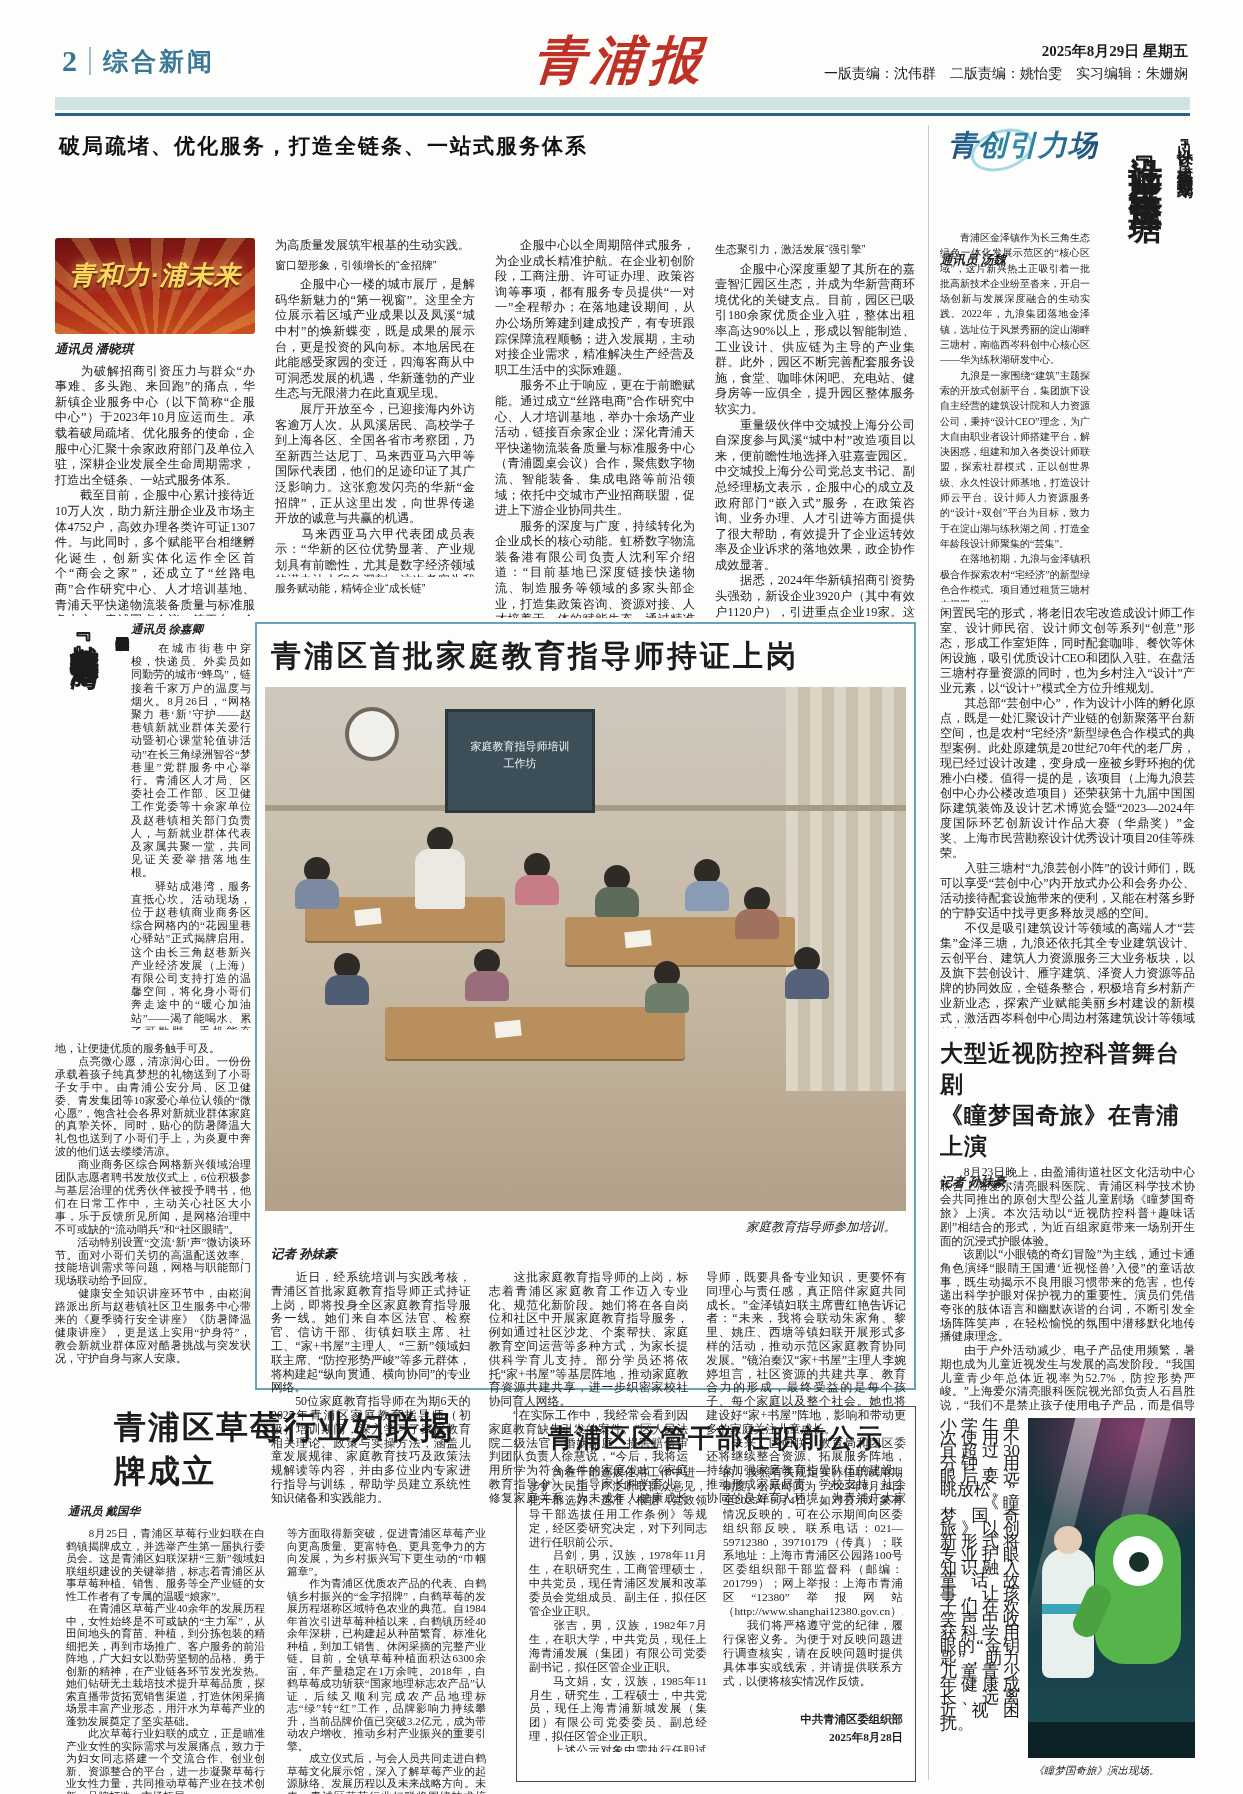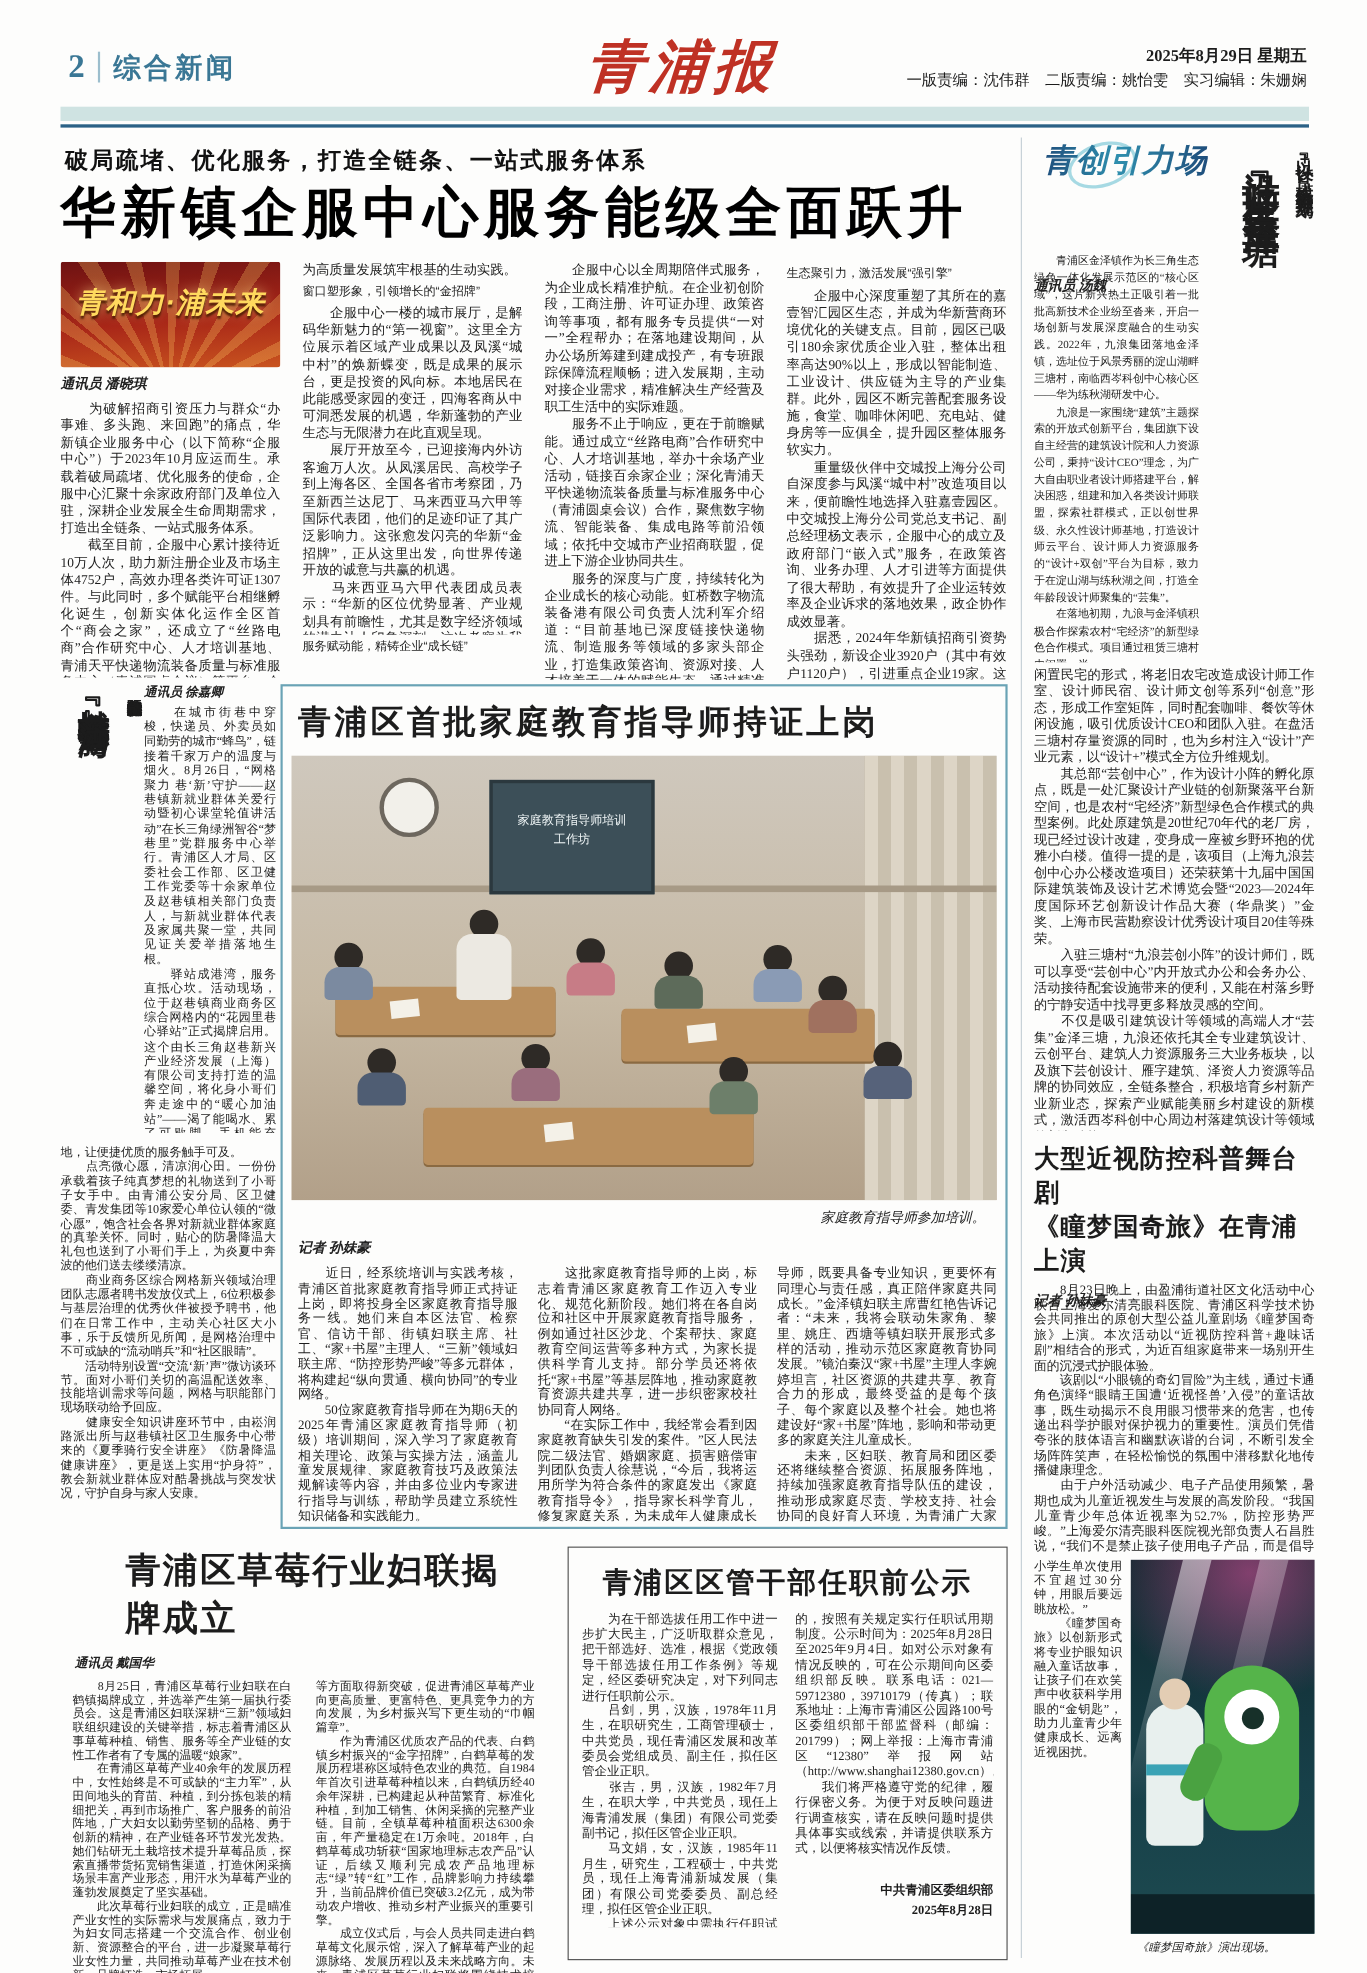--- a/index.html
+++ b/index.html
@@ -55,21 +55,21 @@
   .bird-row{left:0;top:0;width:196px;height:414px;display:flex;}
   .b-title{height:412px;font-size:29px;font-weight:900;letter-spacing:1px;font-family:"Liberation Sans",sans-serif;width:50px;}
   .b-sub{height:400px;font-size:13.5px;font-weight:700;width:26px;margin-top:4px;}
   .b-main{flex:1;}
   .b-main .byline{display:block;margin-bottom:5px;font-size:11.5px;}
   .b-text1{font-size:11px;line-height:13.2px;height:388px;}
   .b-text2{left:0;top:420px;width:196px;height:348px;font-size:11px;line-height:12.9px;}
   
   .fbox{left:255px;top:622px;width:661px;height:768px;border:2px solid #6aa3b5;box-sizing:border-box;padding:10px 8px;}
   .f-head{font-size:30px;font-weight:900;letter-spacing:3px;font-family:"Liberation Sans",sans-serif;margin:2px 0 10px 6px;}
-  .photo{position:relative;width:641px;height:404px;overflow:hidden;background:linear-gradient(#cfc8bd,#c6b9a4 55%,#b2a089);}
+  .photo{position:relative;width:641px;height:524px;overflow:hidden;background:linear-gradient(#cfc8bd,#c6b9a4 55%,#b2a089);}
   .curtain{position:absolute;right:0;top:0;width:120px;height:404px;
            background:repeating-linear-gradient(90deg,#ddd5c6 0 12px,#c9c0ae 12px 24px);}
   .wallstrip{position:absolute;left:0;top:118px;width:641px;height:6px;background:#a79a86;}
   .clock{position:absolute;left:80px;top:20px;width:46px;height:46px;border-radius:50%;background:#f2f0ea;border:4px solid #6d675e;}
   .board{position:absolute;left:180px;top:22px;width:150px;height:104px;background:#3c4f58;border:3px solid #2b383e;
          color:#eef4f5;font-size:11px;line-height:1.5;text-align:center;padding-top:26px;box-sizing:border-box;
          font-family:"Liberation Sans",sans-serif;white-space:pre-line;}
   .tableA{position:absolute;background:#b98f5e;border-radius:4px;box-shadow:0 2px 0 #8a6a42;}
   .paper{position:absolute;background:#f4f1e8;width:26px;height:16px;transform:rotate(-6deg);}
   .person{position:absolute;}
@@ -90,21 +90,21 @@
   .notice-head{text-align:center;font-size:26px;font-weight:900;letter-spacing:2px;font-family:"Liberation Sans",sans-serif;margin:4px 0 10px;}
   .notice-cols{display:flex;gap:16px;height:286px;}
   .notice-col{width:180px;font-size:11.4px;line-height:13.9px;height:286px;}
   .sig{text-align:right;font-weight:700;margin-top:10px;line-height:1.6;}
   
   .drama{left:940px;top:1038px;width:255px;height:752px;}
   .drama-h{font-size:23px;font-weight:900;letter-spacing:1px;font-family:"Liberation Sans",sans-serif;line-height:1.35;}
   .drama .byline{display:block;margin:12px 0 8px;}
   .drama-body{left:0;top:128px;width:255px;height:246px;font-size:11.6px;line-height:13.7px;}
   .drama-bottom{left:0;top:380px;width:255px;height:372px;display:flex;gap:8px;}
-  .drama-side{width:80px;font-size:11px;line-height:13px;height:360px;}
+  .drama-side{width:80px;font-size:17px;line-height:13px;height:360px;}
   .stage-wrap{width:137px;}
   .stage{position:relative;width:167px;height:340px;overflow:hidden;background:linear-gradient(#10282e,#174049 60%,#1d4a50);}
   .glow{position:absolute;left:-30px;top:-20px;width:230px;height:160px;background:radial-gradient(ellipse at 60% 20%,rgba(222,82,160,.55),rgba(0,0,0,0) 65%);}
   .beam{position:absolute;width:26px;height:220px;background:linear-gradient(rgba(255,255,255,.5),rgba(255,255,255,0));transform:skewX(-14deg);}
   .mascot{position:absolute;right:14px;top:96px;width:86px;height:150px;border-radius:44px 44px 30px 30px;background:#55b44a;}
   .mascot .eye{position:absolute;left:18px;top:22px;width:50px;height:50px;border-radius:50%;background:#fff;}
   .mascot .pup{position:absolute;left:34px;top:38px;width:20px;height:20px;border-radius:50%;background:#173029;}
   .mascot .arm{position:absolute;left:-16px;top:70px;width:26px;height:54px;border-radius:12px;background:#4aa241;transform:rotate(24deg);}
   .figure{position:absolute;left:14px;top:130px;width:52px;height:130px;border-radius:24px 24px 8px 8px;background:#e8f0ee;}
   .figure .fh{position:absolute;left:12px;top:-22px;width:28px;height:28px;border-radius:50%;background:#e3cdb4;}
@@ -126,21 +126,20 @@
   <div class="abs hdr-right">
     <div class="hdr-date">2025年8月29日 星期五</div>
     <div class="hdr-eds">一版责编：沈伟群　二版责编：姚怡雯　实习编辑：朱姗娴</div>
   </div>
   <div class="abs teal-bar"></div>
   <div class="abs blue-line"></div>
   <div class="abs v-rule"></div>
 
   <div class="abs main">
     <div class="abs kicker">破局疏堵、优化服务，打造全链条、一站式服务体系</div>
-    <div class="abs headline">华新镇企服中心服务能级全面跃升</div>
     <div class="abs cols">
       <div class="col">
         <div class="badge1">
             <span>青和力·浦未来</span>
           </div>
         <span class="byline">通讯员 潘晓琪</span>
         <div class="txt" style="height:252px;">　　为破解招商引资压力与群众“办事难、多头跑、来回跑”的痛点，华新镇企业服务中心（以下简称“企服中心”）于2023年10月应运而生。承载着破局疏堵、优化服务的使命，企服中心汇聚十余家政府部门及单位入驻，深耕企业发展全生命周期需求，打造出全链条、一站式服务体系。
 　　截至目前，企服中心累计接待近10万人次，助力新注册企业及市场主体4752户，高效办理各类许可证1307件。与此同时，多个赋能平台相继孵化诞生，创新实体化运作全区首个“商会之家”，还成立了“丝路电商”合作研究中心、人才培训基地、青浦天平快递物流装备质量与标准服务中心（青浦圆桌会议）等平台。企服中心不仅实现了服务的全面升级，更是华新镇大力优化营商环境、</div>
       </div>
       <div class="col">

